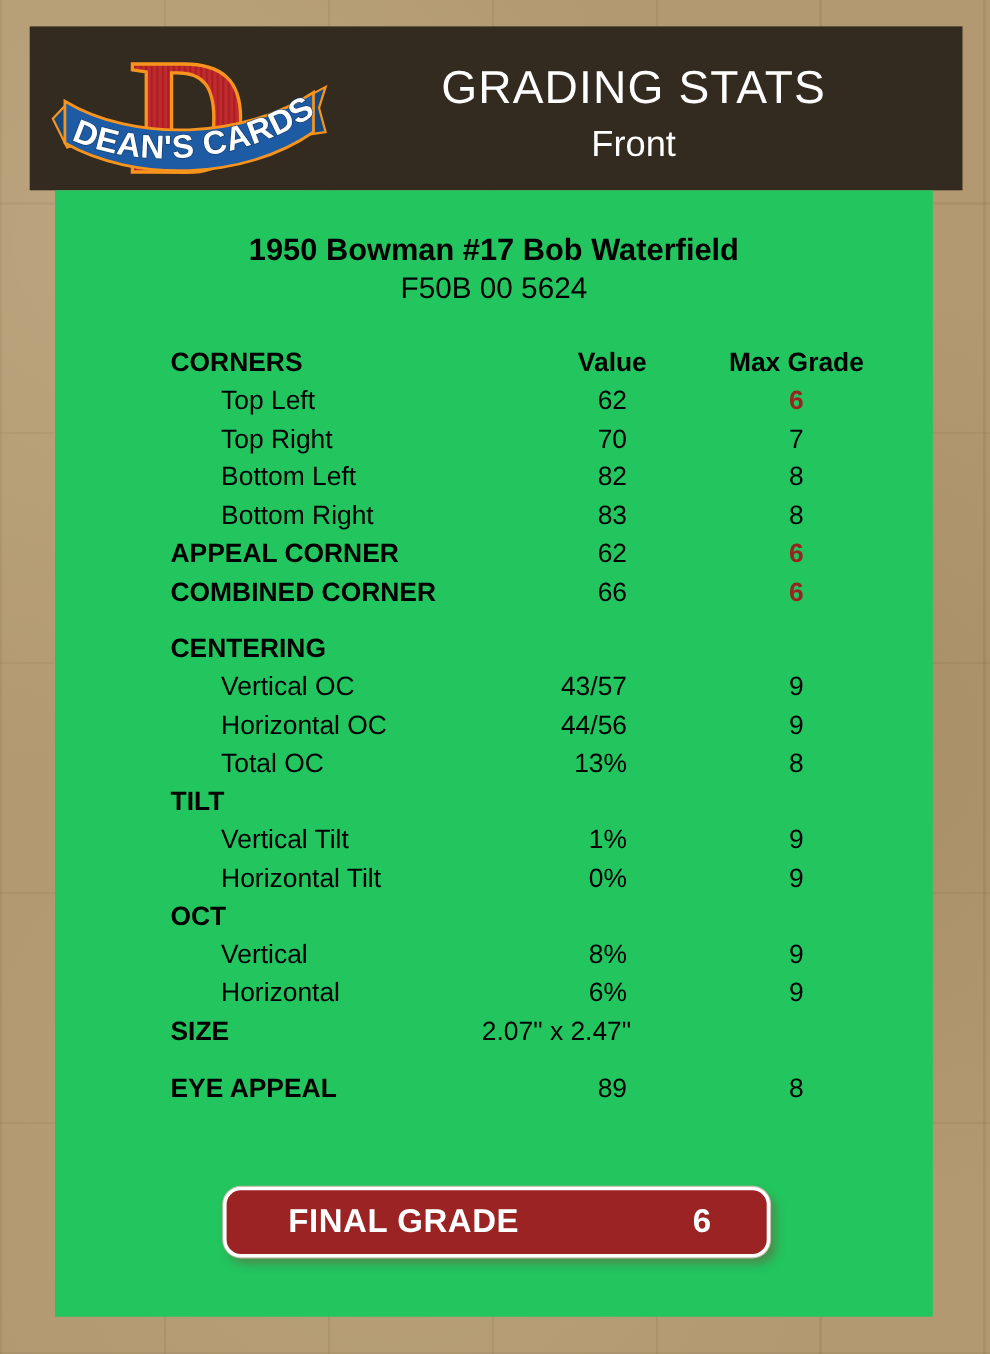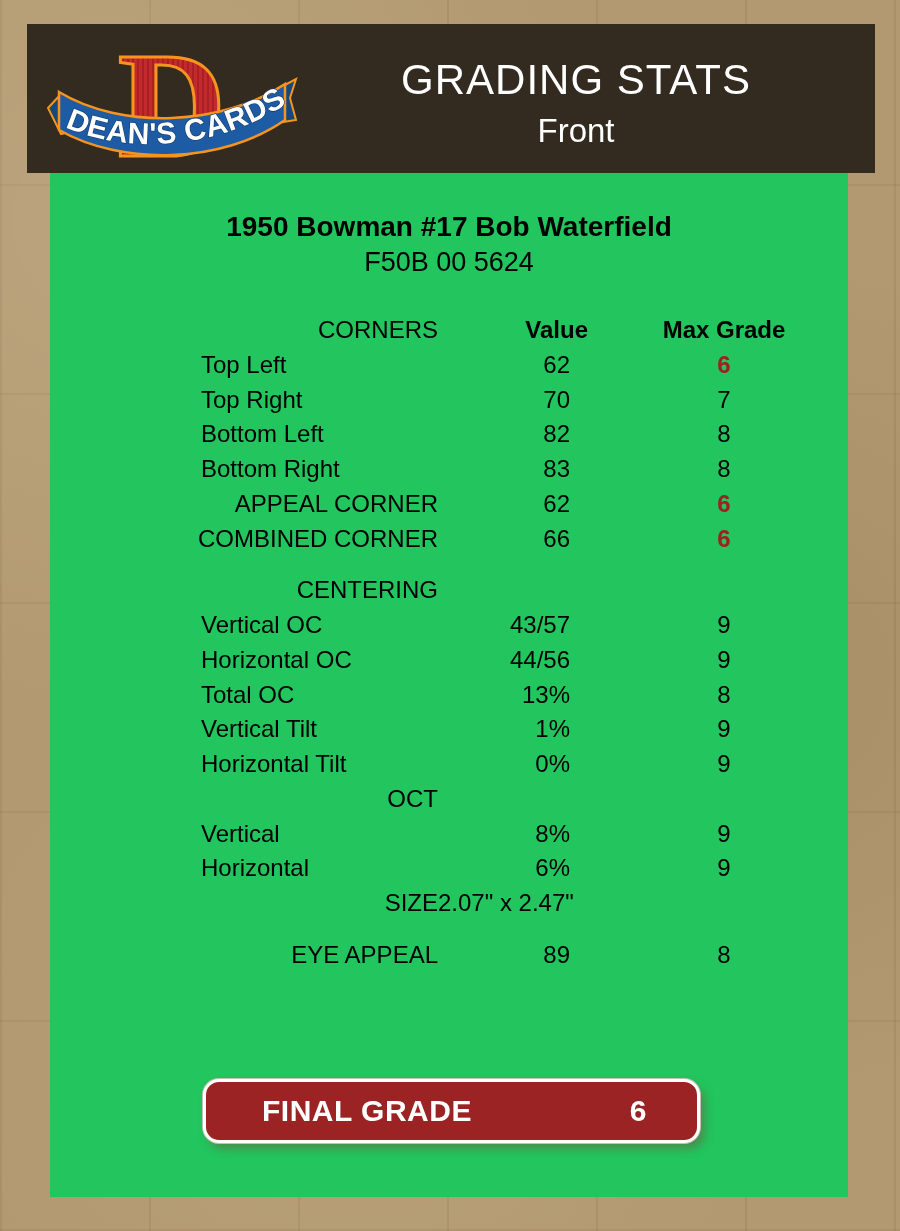--- a/index.html
+++ b/index.html
@@ -37,21 +37,21 @@
     font-size:27px;
   }
   .stats{position:absolute;top:140px;left:105px;width:645px;}
   .row{
     display:grid;grid-template-columns:283px 150px 212px;
     height:34.75px;line-height:34.75px;font-size:24px;
   }
   .row.gap{margin-top:17px;}
   .c-label{white-space:nowrap;}
   .row.indent .c-label{padding-left:46px;}
-  .row.section .c-label{font-weight:normal;text-align:right;}
+  .row.section .c-label{font-weight:bold;}
   .c-value{text-align:right;padding-right:18px;white-space:nowrap;}
   .row.colheader .c-value{font-weight:bold;padding-right:0;}
   .c-grade{padding-left:60px;text-align:center;}
   .row.colheader .c-grade{font-weight:bold;}
   .row.red .c-grade{color:#9c2121;font-weight:bold;}
   .final-grade{
     position:absolute;left:153px;top:906px;width:497px;height:64px;
     background:#9b2323;border:3px solid #ffffff;border-radius:16px;
     box-sizing:border-box;
     box-shadow:0 0 0 1px #c9c2b2, 5px 6px 8px rgba(110,92,62,0.5);
@@ -150,20 +150,25 @@
       <div class="c-value">44/56</div>
       <div class="c-grade">9</div>
     </div>
 
     <div class="row indent">
       <div class="c-label">Total OC</div>
       <div class="c-value">13%</div>
       <div class="c-grade">8</div>
     </div>
 
+    <div class="row section">
+      <div class="c-label">TILT</div>
+      <div class="c-value"></div>
+      <div class="c-grade"></div>
+    </div>
 
     <div class="row indent">
       <div class="c-label">Vertical Tilt</div>
       <div class="c-value">1%</div>
       <div class="c-grade">9</div>
     </div>
 
     <div class="row indent">
       <div class="c-label">Horizontal Tilt</div>
       <div class="c-value">0%</div>

